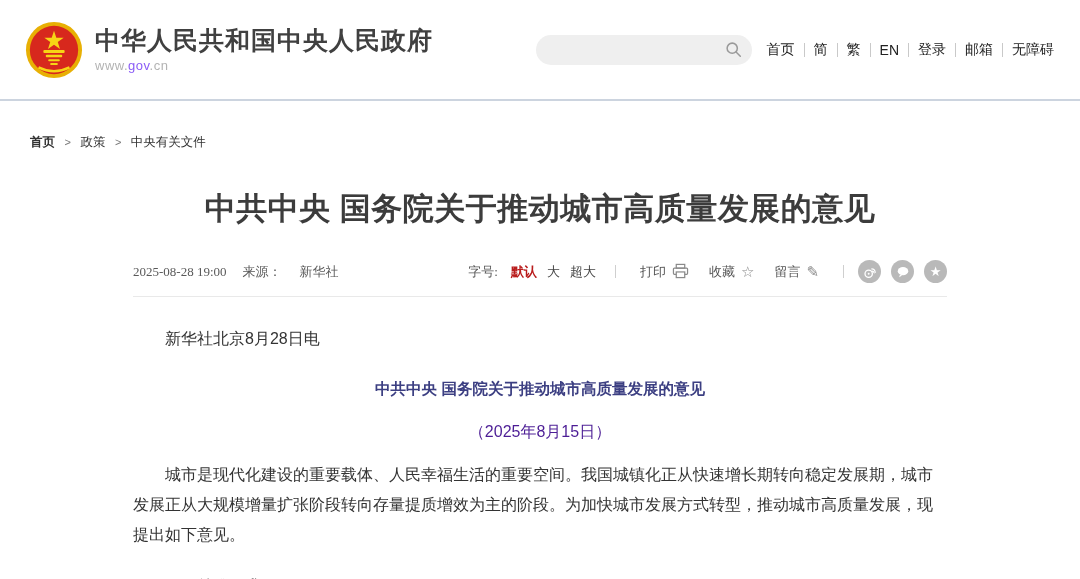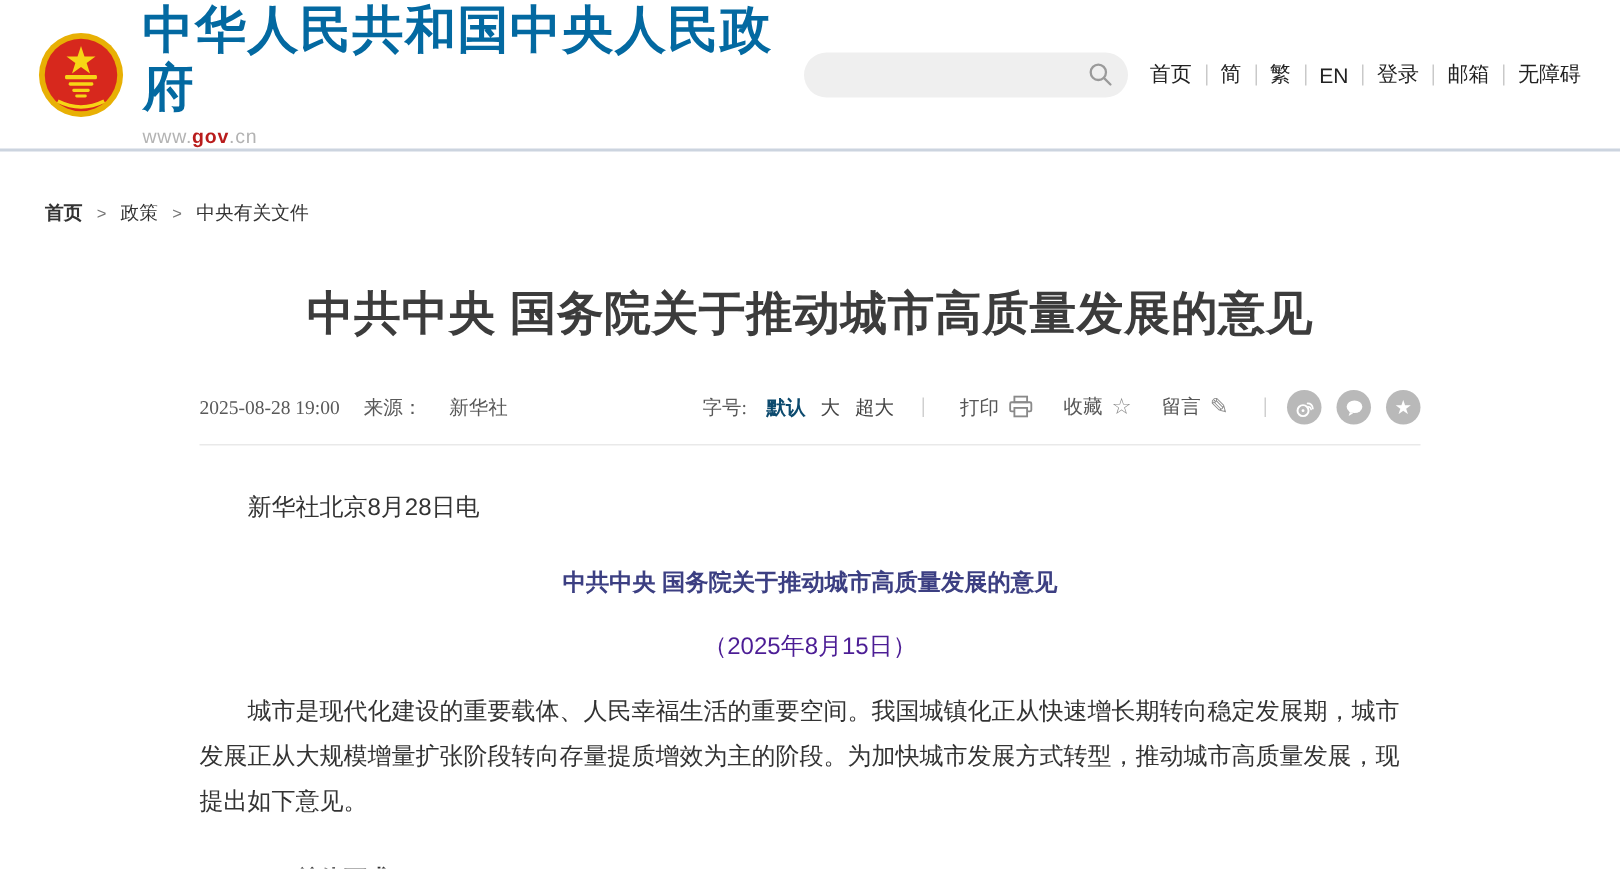--- a/index.html
+++ b/index.html
@@ -5,23 +5,23 @@
   * { margin:0; padding:0; box-sizing:border-box; }
   html,body { width:1080px; height:579px; overflow:hidden; background:#fff;
     font-family:"Liberation Sans","DejaVu Sans",sans-serif; }
 
   
   .site-header{ height:101px; display:flex; align-items:center;
     padding:0 26px 0 25px; border-bottom:2px solid #ccd4df; background:#fff;}
   .brand{ display:flex; align-items:center; }
   .emblem{ width:58px; height:58px; flex:0 0 58px; margin-right:12px; }
   .brand-text{ display:flex; flex-direction:column; }
-  .site-title{ font-size:34px; font-weight:bold; color:#0369a1; letter-spacing:1px; line-height:1.15;}
+  .site-title{ font-size:25px; font-weight:bold; color:#404040; letter-spacing:1px; line-height:1.15;}
   .site-url{ font-size:13px; color:#b3b3b3; margin-top:4px; letter-spacing:.5px;}
-  .site-url .gov{ color:#b91c1c; font-weight:bold; }
+  .site-url .gov{ color:#8b5cf6; font-weight:normal; }
   .hdr-spacer{ flex:1; }
   .search-box{ width:216px; height:30px; background:#efefef; border-radius:15px;
     display:flex; align-items:center; padding:0 10px 0 14px; }
   .search-box input{ flex:1; border:none; background:transparent; outline:none;
     font-size:13px; color:#333; min-width:0; font-family:inherit;}
   .search-icon{ width:17px; height:17px; flex:0 0 17px; cursor:pointer;}
   .top-nav{ display:flex; align-items:center; margin-left:15px; font-size:14px; color:#222;}
   .top-nav a{ color:#222; text-decoration:none; white-space:nowrap; cursor:pointer;}
   .pipe{ width:1px; height:14px; background:#c9c9c9; margin:0 9px; }
 
@@ -35,21 +35,21 @@
   .article{ width:814px; margin:0 auto; }
   .art-title{ text-align:center; font-size:31px; font-weight:600; color:#3c3c3c;
     margin-top:37px; letter-spacing:.5px;}
   .meta-row{ display:flex; align-items:center; margin-top:30px;
     font-size:13px; color:#595959;font-family:Liberation Serif, serif; }
   .meta-source-label{ margin-left:16px; }
   .meta-source{ margin-left:18px; }
   .meta-right{ margin-left:auto; display:flex; align-items:center; }
   .fs-label{ margin-right:8px; }
   .fs-opt{ margin:0 5px; cursor:pointer; color:#444; }
-  .fs-default{ color:#0c4a6e; font-weight:bold; }
+  .fs-default{ color:#b91c1c; font-weight:bold; }
   .tool{ display:flex; align-items:flex-start; cursor:pointer; color:#555; margin:0 10px;}
   .tool .glyph{ margin-left:6px; font-size:15px; color:#8a8a8a; }
   .tool svg{ margin-left:6px; }
   .share-group{ display:flex; align-items:center; gap:10px; }
   .soc{ width:23px; height:23px; border-radius:50%; background:#b9b9b9;
     display:flex; align-items:center; justify-content:center; cursor:pointer; }
   .soc .star{ color:#fff; font-size:13px; line-height:1; }
   .meta-divider{ width:1px; height:13px; background:#cfcfcf; margin:0 14px; }
   .meta-hr{ border:none; border-top:1px solid #e9e9e9; margin-top:13px; }
 

